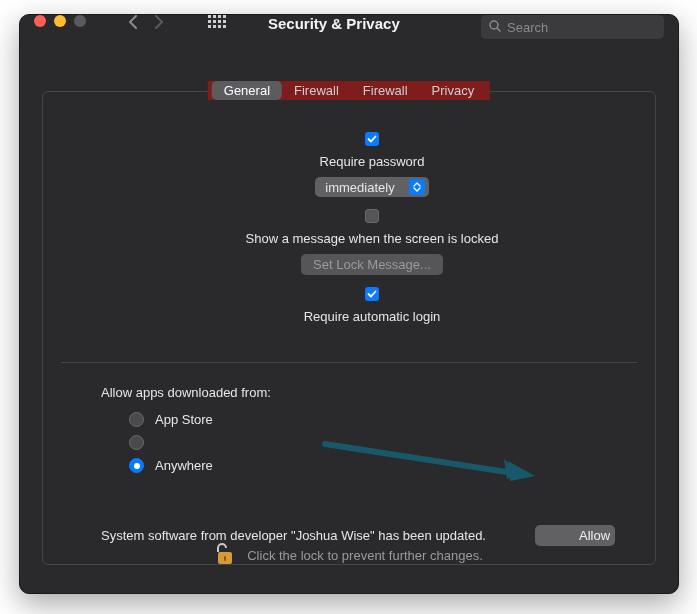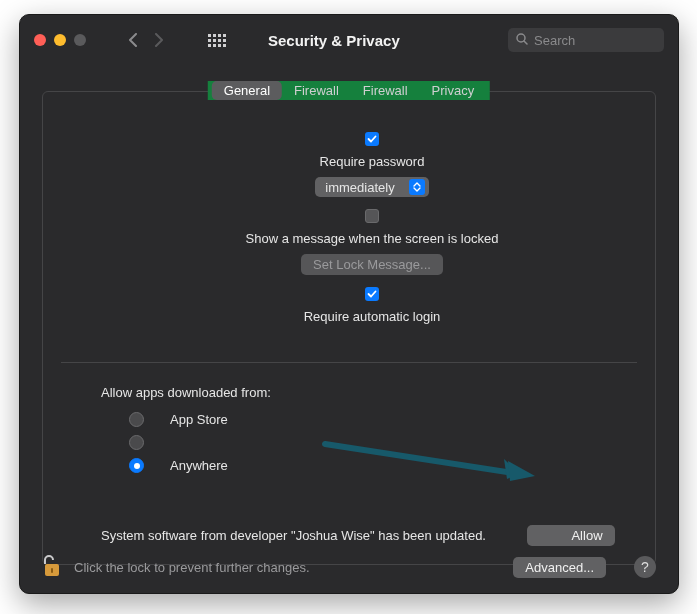--- a/index.html
+++ b/index.html
@@ -19,21 +19,20 @@
     background: #2a2a2c;
     border-radius: 10px;
     box-shadow: 0 10px 30px rgba(0,0,0,0.35);
     overflow: hidden;
     border: 1px solid #1a1a1a;
   }
   
   .titlebar {
     height: 50px;
     display: flex;
-    align-items: center;
     padding: 0 14px;
     gap: 24px;
   }
   .traffic { display: flex; gap: 8px; }
   .tl { width: 12px; height: 12px; border-radius: 50%; }
   .tl.red { background: #ff5f57; }
   .tl.yel { background: #febc2e; }
   .tl.gry { background: #5a5a5c; }
   .navbtns { display: flex; gap: 16px; margin-left: 18px; color: #8b8b8d; }
   .nav-arrow svg { width: 10px; height: 14px; display:block; }
@@ -41,21 +40,21 @@
     display: grid;
     grid-template-columns: repeat(4, 3px);
     grid-template-rows: repeat(3, 3px);
     gap: 2px;
     margin-left: 20px;
   }
   .apps-grid span { background:#cfcfd1; width:3px; height:3px; }
   .wtitle { margin-left: 18px; font-weight: 600; font-size: 15px; color: #f3f3f3; }
   .search {
     margin-left: auto;
-    width: 156px; height: 24px;
+    width: 183px; height: 24px;
     background: #3b3b3d;
     border-radius: 5px;
     display: flex; align-items: center;
     padding: 0 8px; gap: 6px;
     color: #8a8a8c;
   }
   .search svg { width:12px; height:12px; }
   .search input {
     background: transparent; border: none; outline: none;
     color: #ddd; font-size: 13px; width: 100%;
@@ -70,21 +69,21 @@
     min-height: 440px;
     position: relative;
     padding-bottom: 18px;
   }
 
   .tabs {
     position: absolute;
     top: -11px; left: 50%;
     transform: translateX(-50%);
     display: flex;
-    background: #15803d;
+    background: #7f1d1d;
     padding: 0 4px;
   }
   .tab {
     padding: 2px 12px;
     border-radius: 5px;
     color: #cfcfd1;
     font-size: 13px;
     cursor: default;
   }
   .tab.active {
@@ -139,58 +138,59 @@
   hr.divider {
     border:none; border-top:1px solid #454547;
     margin: 0 18px;
   }
 
   .section-bottom {
     padding: 22px 40px 0 58px;
     position: relative;
   }
   .radio-group { margin-top: 12px; margin-left: 28px; display:flex; flex-direction:column; gap:8px; }
-  .radio-row { display:flex; align-items:center; gap:26px; }
+  .radio-row { display:flex; align-items:center; gap:11px; }
   .radio {
     width:15px; height:15px; border-radius:50%;
     background:#4a4a4c; border:1px solid #6a6a6c;
     display:flex; align-items:center; justify-content:center;
     flex-shrink:0;
   }
   .radio.on { background:#0a7aff; border-color:#0a7aff; }
   .radio.on::after {
     content:""; width:6px; height:6px; border-radius:50%; background:#fff;
   }
 
   .allow-row {
     display:flex; align-items:center; gap:14px;
     padding: 52px 0 0 0;
   }
   .allow-row .msg { flex:1; }
   .allow-btn {
-    width:88px;
+    width:80px;
     text-align:center;
     padding-left:44px;
   }
 
   .arrow-annot {
     position:absolute;
     left: 300px; top: 414px;
     pointer-events:none;
   }
   .arrow-annot svg { width:230px; height:60px; }
 
   
   .footer {
     position:absolute;
     left:0; right:0; bottom:0;
     height:52px;
     display:flex; align-items:center;
     padding: 0 22px;
-    gap:28px;
+    gap:12px;
+    flex-direction:column;
   }
   .lock { display:flex; align-items:center; gap:12px; color:#9a9a9c; }
   .lock svg { width:20px; height:26px; }
   .footer-spacer { flex:1; }
   .help {
     width:22px; height:22px; border-radius:50%;
     background:#5a5a5c; color:#ddd;
     display:flex; align-items:center; justify-content:center;
     font-size:14px;
   }

